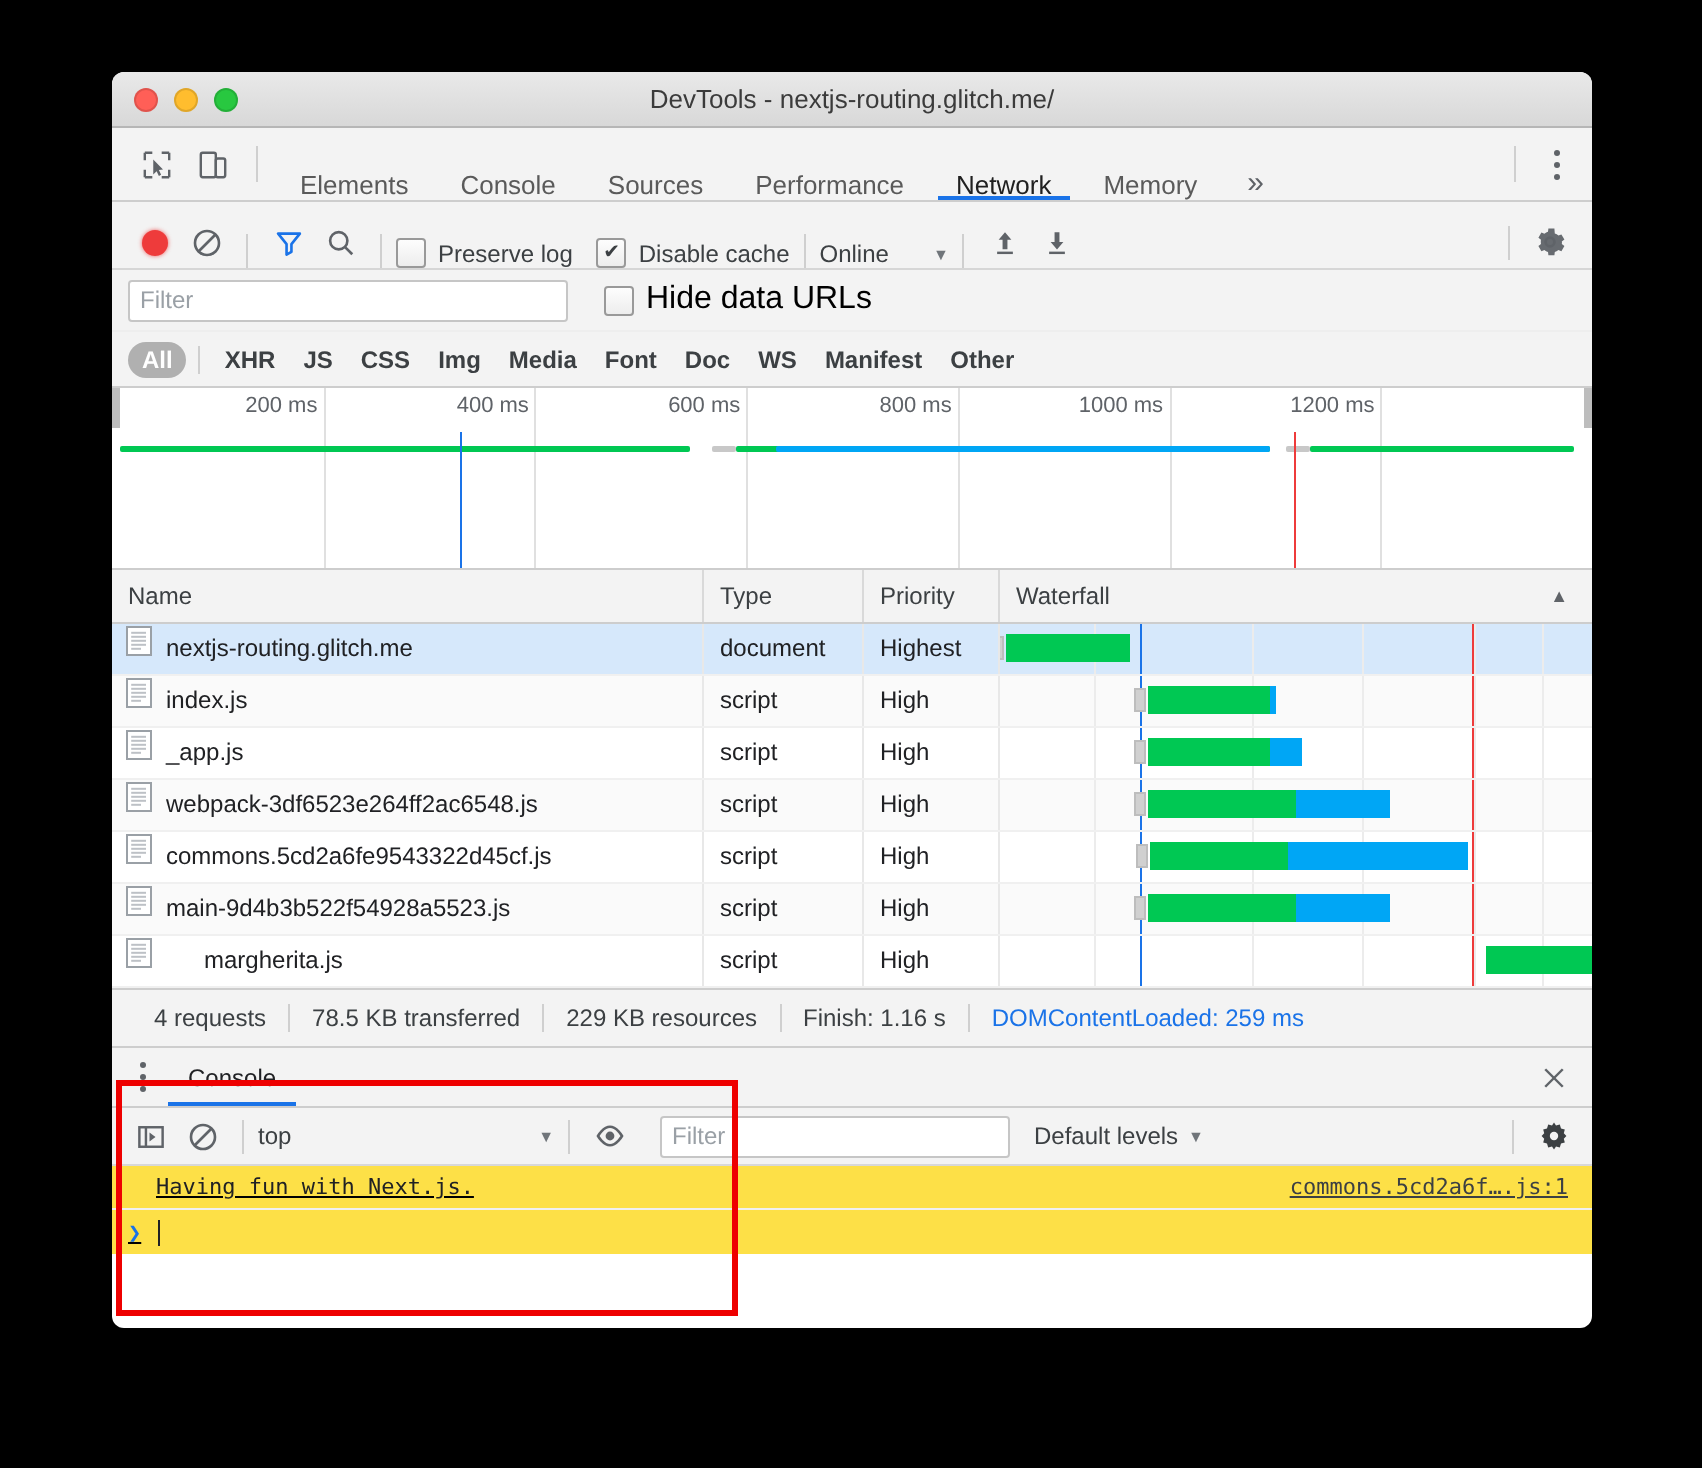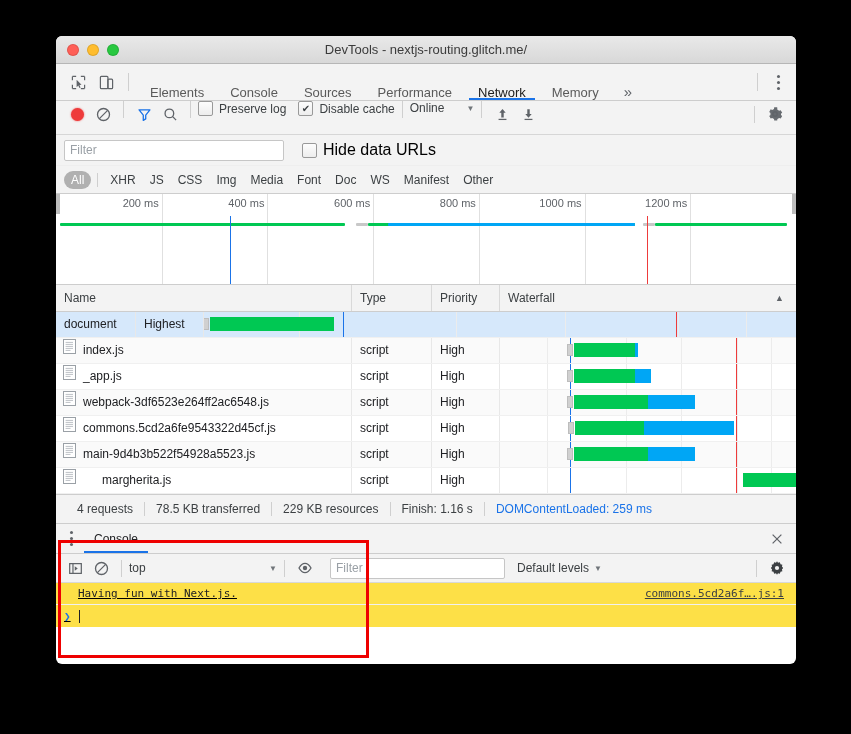--- a/index.html
+++ b/index.html
@@ -79,21 +79,21 @@
     width: 24px; height: 24px; display: flex; flex-direction: column;
     align-items: center; justify-content: center; gap: 3px; cursor: pointer;
   }
   .dots-v i { width: 3px; height: 3px; background: #5f6368; border-radius: 50%; display: block; }
 
   
   .nettoolbar {
     height: 33px;
     background: #f3f3f3;
     border-bottom: 1px solid #d6d6d6;
-    display: flex; align-items: flex-start;
+    display: flex; align-items: flex-end;
     padding: 0 8px;
     font-size: 12px; color: #3c4043;
   }
   .rec-dot {
     width: 13px; height: 13px; border-radius: 50%;
     background: #ee3b3b; box-shadow: 0 0 2px rgba(238,59,59,.8);
   }
   .icon-btn {
     width: 26px; height: 26px; display: flex; align-items: center; justify-content: center;
     cursor: pointer;
@@ -138,20 +138,21 @@
     height: 27px;
     background: #f3f3f3;
     display: flex; align-items: center;
     padding: 0 8px;
     border-bottom: 1px solid #cdcdcd;
     font-size: 12px; color: #3c4043;
   }
   .pill {
     padding: 2px 7px; border-radius: 10px; cursor: pointer;
     line-height: 14px;
+    font-weight: bold;
   }
   .pill.active { background: #b0b0b0; color: #fff; }
   .pill-sep { width: 1px; height: 14px; background: #cfcfcf; margin: 0 6px; }
   .pill-list { display: flex; align-items: center; gap: 2px; }
   .pill-list .pill { padding: 2px 6px; }
 
   
   .overview {
     position: relative;
     height: 90px;
@@ -514,20 +515,31 @@
         <div class="th" style="width:296px">Name</div>
         <div class="th" style="width:80px">Type</div>
         <div class="th" style="width:68px">Priority</div>
         <div class="th waterfall">
           <span>Waterfall</span>
           <span class="sort-arrow">▲</span>
         </div>
       </div>
       <div id="tbody">
           <div class="row selected">
+            <div class="cell name" style="width: 296px;">
+              <span class="doc-icon"><svg width="13" height="15" viewBox="0 0 13 15">
+                  <rect x="0.5" y="0.5" width="12" height="14" fill="#fff" stroke="#9aa0a6"></rect>
+                  <line x1="2.6" y1="3.4" x2="10" y2="3.4" stroke="#bdc1c6"></line>
+                  <line x1="2.6" y1="5.4" x2="10" y2="5.4" stroke="#bdc1c6"></line>
+                  <line x1="2.6" y1="7.4" x2="10" y2="7.4" stroke="#bdc1c6"></line>
+                  <line x1="2.6" y1="9.4" x2="10" y2="9.4" stroke="#bdc1c6"></line>
+                  <line x1="2.6" y1="11.4" x2="7.5" y2="11.4" stroke="#bdc1c6"></line>
+                </svg></span>
+              <span>nextjs-routing.glitch.me</span>
+            </div>
             <div class="cell" style="width: 80px;">document</div>
             <div class="cell" style="width: 68px;">Highest</div>
             <div class="cell wf">
               <div class="wf-grid" style="left: 16%;"></div>
               <div class="wf-grid" style="left: 42.5%;"></div>
               <div class="wf-grid" style="left: 61%;"></div>
               <div class="wf-grid" style="left: 80%;"></div>
               <div class="wf-grid" style="left: 91.5%;"></div>
               <div class="wf-marker" style="left: 23.5%; background: rgb(26, 115, 232);"></div>
               <div class="wf-marker" style="left: 79.8%; background: rgb(238, 59, 59);"></div>

